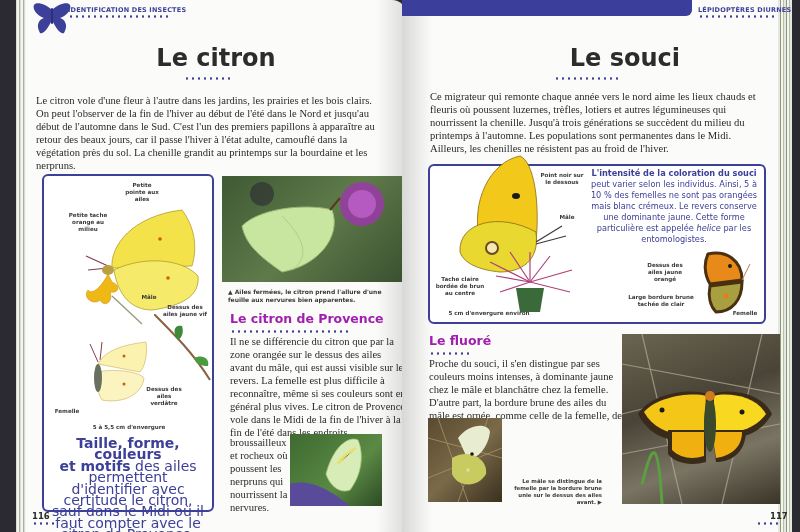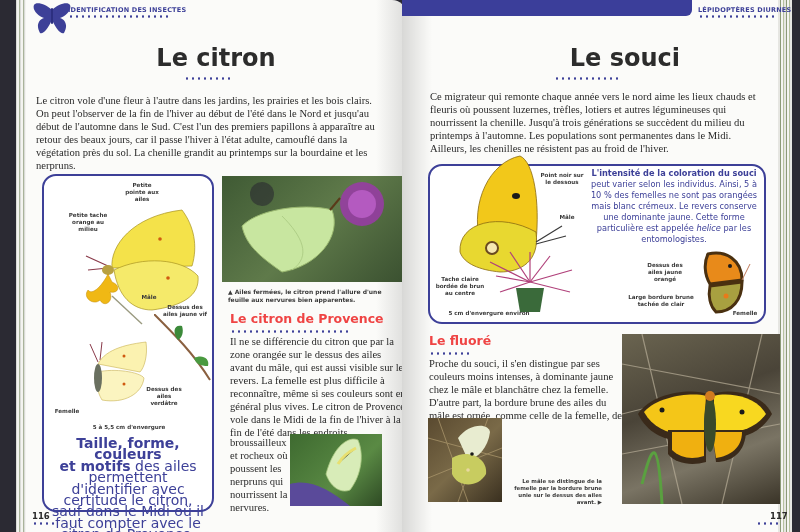--- a/index.html
+++ b/index.html
@@ -10,25 +10,25 @@
   .edge-left{position:absolute;left:0;top:0;width:10px;height:532px;background:repeating-linear-gradient(90deg,#d9dbd6 0 1px,#f3f3f0 1px 3px,#a9b39a 3px 4px);}
   .edge-right{position:absolute;right:0;top:0;width:14px;height:532px;background:repeating-linear-gradient(90deg,#e6e6e2 0 2px,#8c9a78 2px 3px,#f4f4f1 3px 5px,#b6c19f 5px 6px);}
   .gutter-shadow-l{position:absolute;right:0;top:0;width:30px;height:532px;background:linear-gradient(90deg,rgba(0,0,0,0),rgba(0,0,0,.12));}
   .gutter-shadow-r{position:absolute;left:0;top:0;width:30px;height:532px;background:linear-gradient(90deg,rgba(0,0,0,.14),rgba(0,0,0,0));}
   .top-band{position:absolute;left:402px;top:0;width:290px;height:16px;background:#3b3e9a;border-radius:0 0 6px 0;}
   .running-head{position:absolute;font-family:"DejaVu Sans",sans-serif;font-size:6.5px;font-weight:bold;color:#3d4098;letter-spacing:.2px;}
   .dots{position:absolute;height:3px;background-image:radial-gradient(circle,#3d4098 1px,transparent 1.3px);background-size:6px 3px;background-repeat:repeat-x;}
   .butterfly-logo{position:absolute;left:16px;top:2px;width:40px;height:34px;}
   .title{position:absolute;font-family:"DejaVu Sans",sans-serif;font-weight:bold;font-size:24px;color:#2c2c2c;text-align:center;}
   .body-text{position:absolute;font-size:10.6px;line-height:13px;color:#2a2a2a;}
-  .box{position:absolute;border:2px solid #3d4098;border-radius:14px;background:#ffffff;}
+  .box{position:absolute;border:2px solid #3d4098;border-radius:6px;background:#ffffff;}
   .label{position:absolute;font-family:"DejaVu Sans",sans-serif;font-size:5.6px;line-height:7px;font-weight:bold;color:#3a3a3a;text-align:center;}
   .blue-text{position:absolute;font-family:"DejaVu Sans",sans-serif;font-size:14px;line-height:11.4px;color:#3d4098;text-align:center;}
   .blue-text b{font-weight:bold;}
-  .subtitle{position:absolute;font-family:"DejaVu Sans",sans-serif;font-weight:bold;font-size:12.5px;color:#ef4444;}
+  .subtitle{position:absolute;font-family:"DejaVu Sans",sans-serif;font-weight:bold;font-size:12.5px;color:#a21caf;}
   .caption{position:absolute;font-family:"DejaVu Sans",sans-serif;font-size:6px;line-height:8px;font-weight:bold;color:#3a3a3a;}
   .photo{position:absolute;overflow:hidden;}
   .pagenum{position:absolute;font-family:"DejaVu Sans",sans-serif;font-weight:bold;font-size:8.5px;color:#2a2a2a;}
   svg{display:block;}
 </style>
 </head>
 <body>
 
 <div class="page page-left">
   <div class="edge-left"></div>

